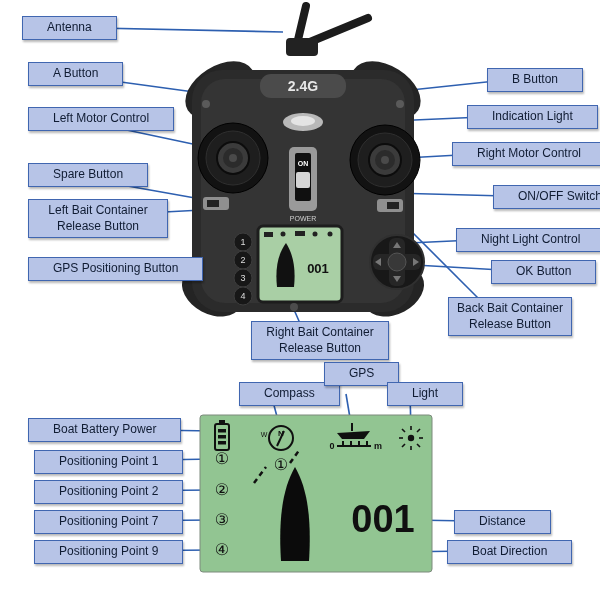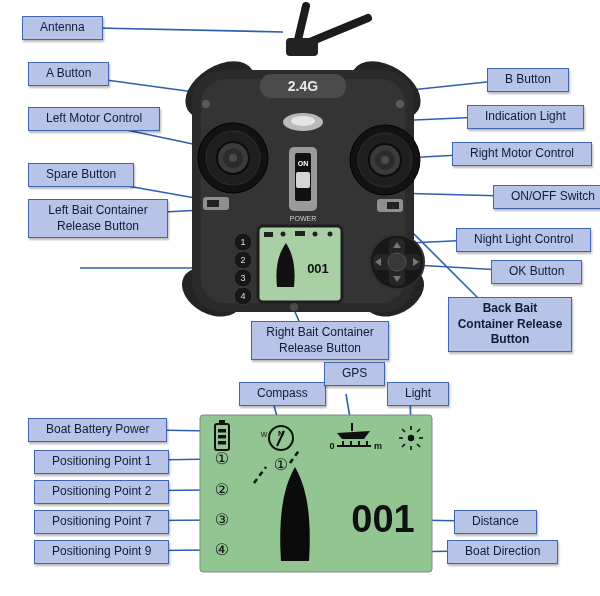--- a/index.html
+++ b/index.html
@@ -4,27 +4,27 @@
 <style>
   * { margin:0; padding:0; box-sizing:border-box; }
   html,body { background:#ffffff; font-family:"Liberation Sans", sans-serif; }
   .stage {
     position:relative; width:600px; height:596px; background:#ffffff; overflow:hidden;
   }
   svg.art { position:absolute; left:0; top:0; z-index:1; }
   .callout {
     position:absolute; z-index:2;
     background:#b7c4e7; border:1px solid #4066b0; color:#101c33;
-    font-size:12px; line-height:1.3; padding:3px 17px;
+    font-size:12px; line-height:1.3; padding:3px 24px;
     text-align:center; white-space:nowrap;
     box-shadow:1px 2px 2px rgba(0,0,0,0.28);
   }
   .callout.wrap { white-space:normal; padding:3px 6px; }
   .w120 { width:140px; }
-  .w124 { width:124px;font-weight:bold; }
+  .w124 { width:124px; }
   .w138 { width:138px;text-align:center; }
 </style>
 </head>
 <body>
 
 <div class="stage">
 
   <svg class="art" width="600" height="596" viewBox="0 0 600 596">
 
     <g stroke="#2d5fb0" stroke-width="1.6" fill="none">
@@ -208,20 +208,21 @@
 
       <text x="383" y="532" text-anchor="middle" font-size="38" font-weight="bold" fill="#101010">001</text>
     </g>
   </svg>
 
   <div class="callout" style="left:22px;top:16px">Antenna</div>
   <div class="callout" style="left:28px;top:62px">A Button</div>
   <div class="callout" style="left:28px;top:107px">Left Motor Control</div>
   <div class="callout" style="left:28px;top:163px">Spare Button</div>
   <div class="callout wrap w120" style="left:28px;top:199px">Left Bait Container Release Button</div>
+  <div class="callout" style="left:28px;top:257px">GPS Positioning Button</div>
 
   <div class="callout" style="left:487px;top:68px">B Button</div>
   <div class="callout" style="left:467px;top:105px">Indication Light</div>
   <div class="callout" style="left:452px;top:142px">Right Motor Control</div>
   <div class="callout" style="left:493px;top:185px">ON/OFF Switch</div>
   <div class="callout" style="left:456px;top:228px">Night Light Control</div>
   <div class="callout" style="left:491px;top:260px">OK Button</div>
   <div class="callout wrap w124" style="left:448px;top:297px">Back Bait Container Release Button</div>
 
   <div class="callout wrap w138" style="left:251px;top:321px">Right Bait Container Release Button</div>

